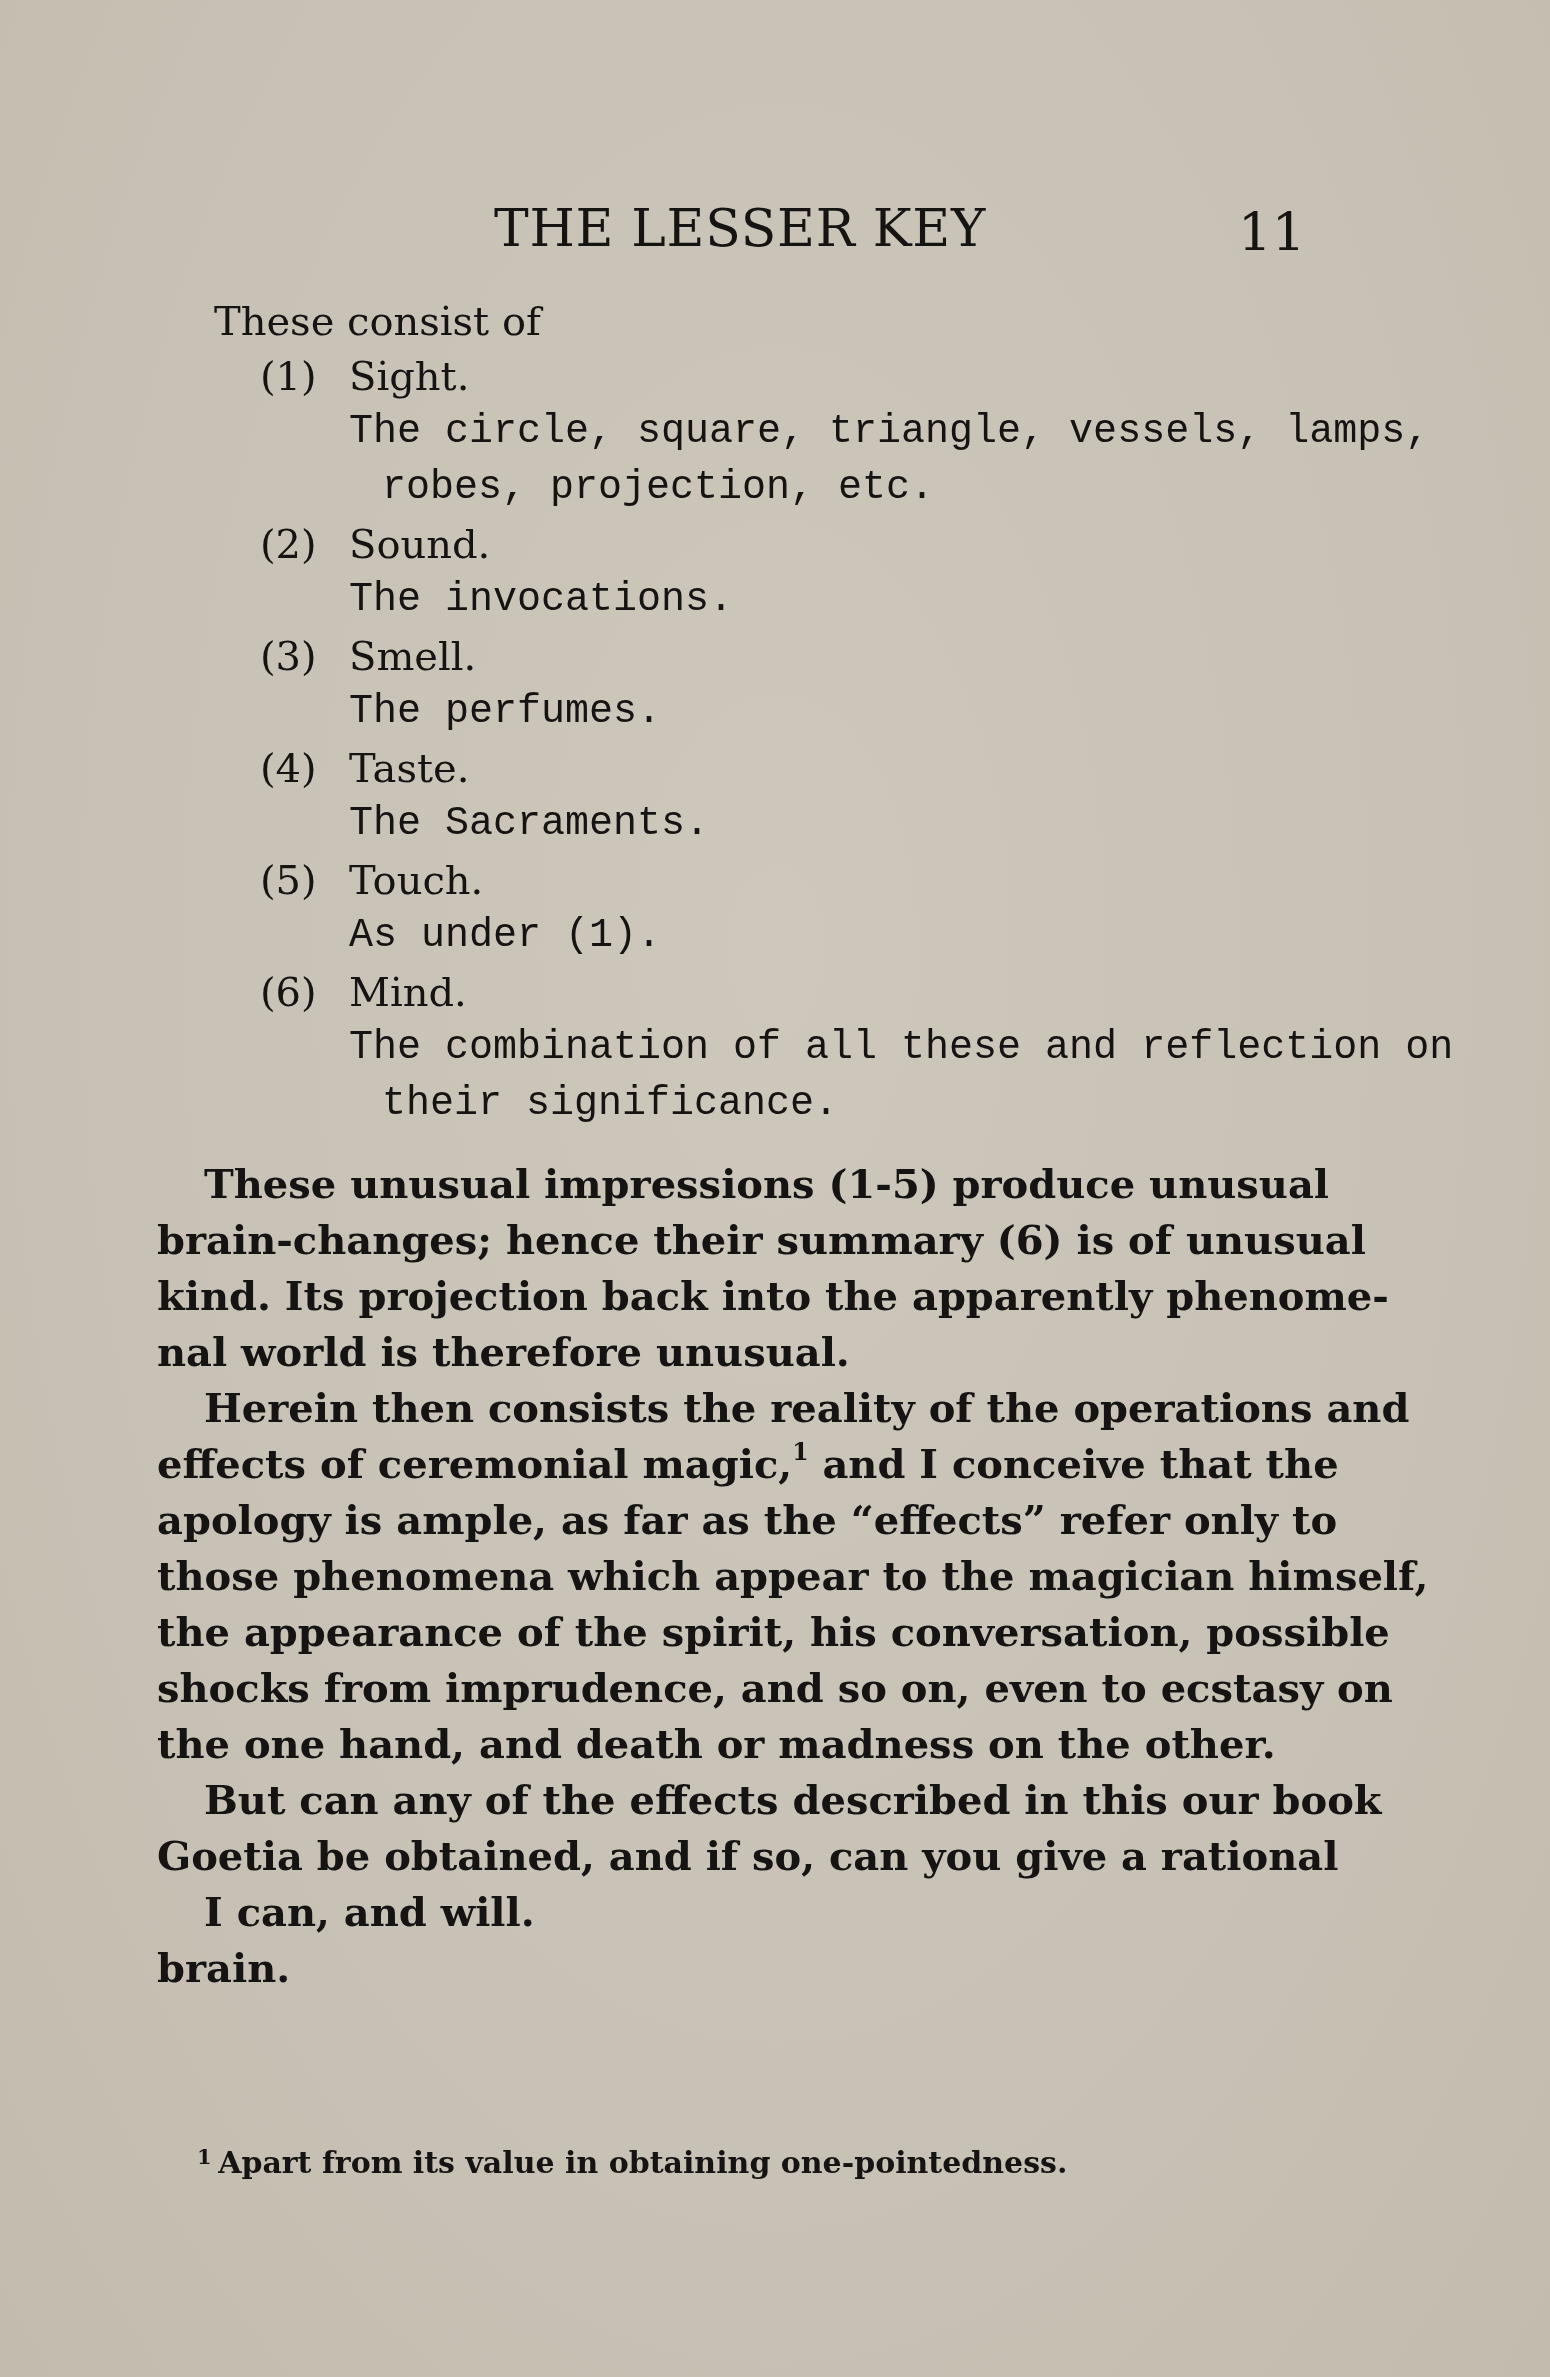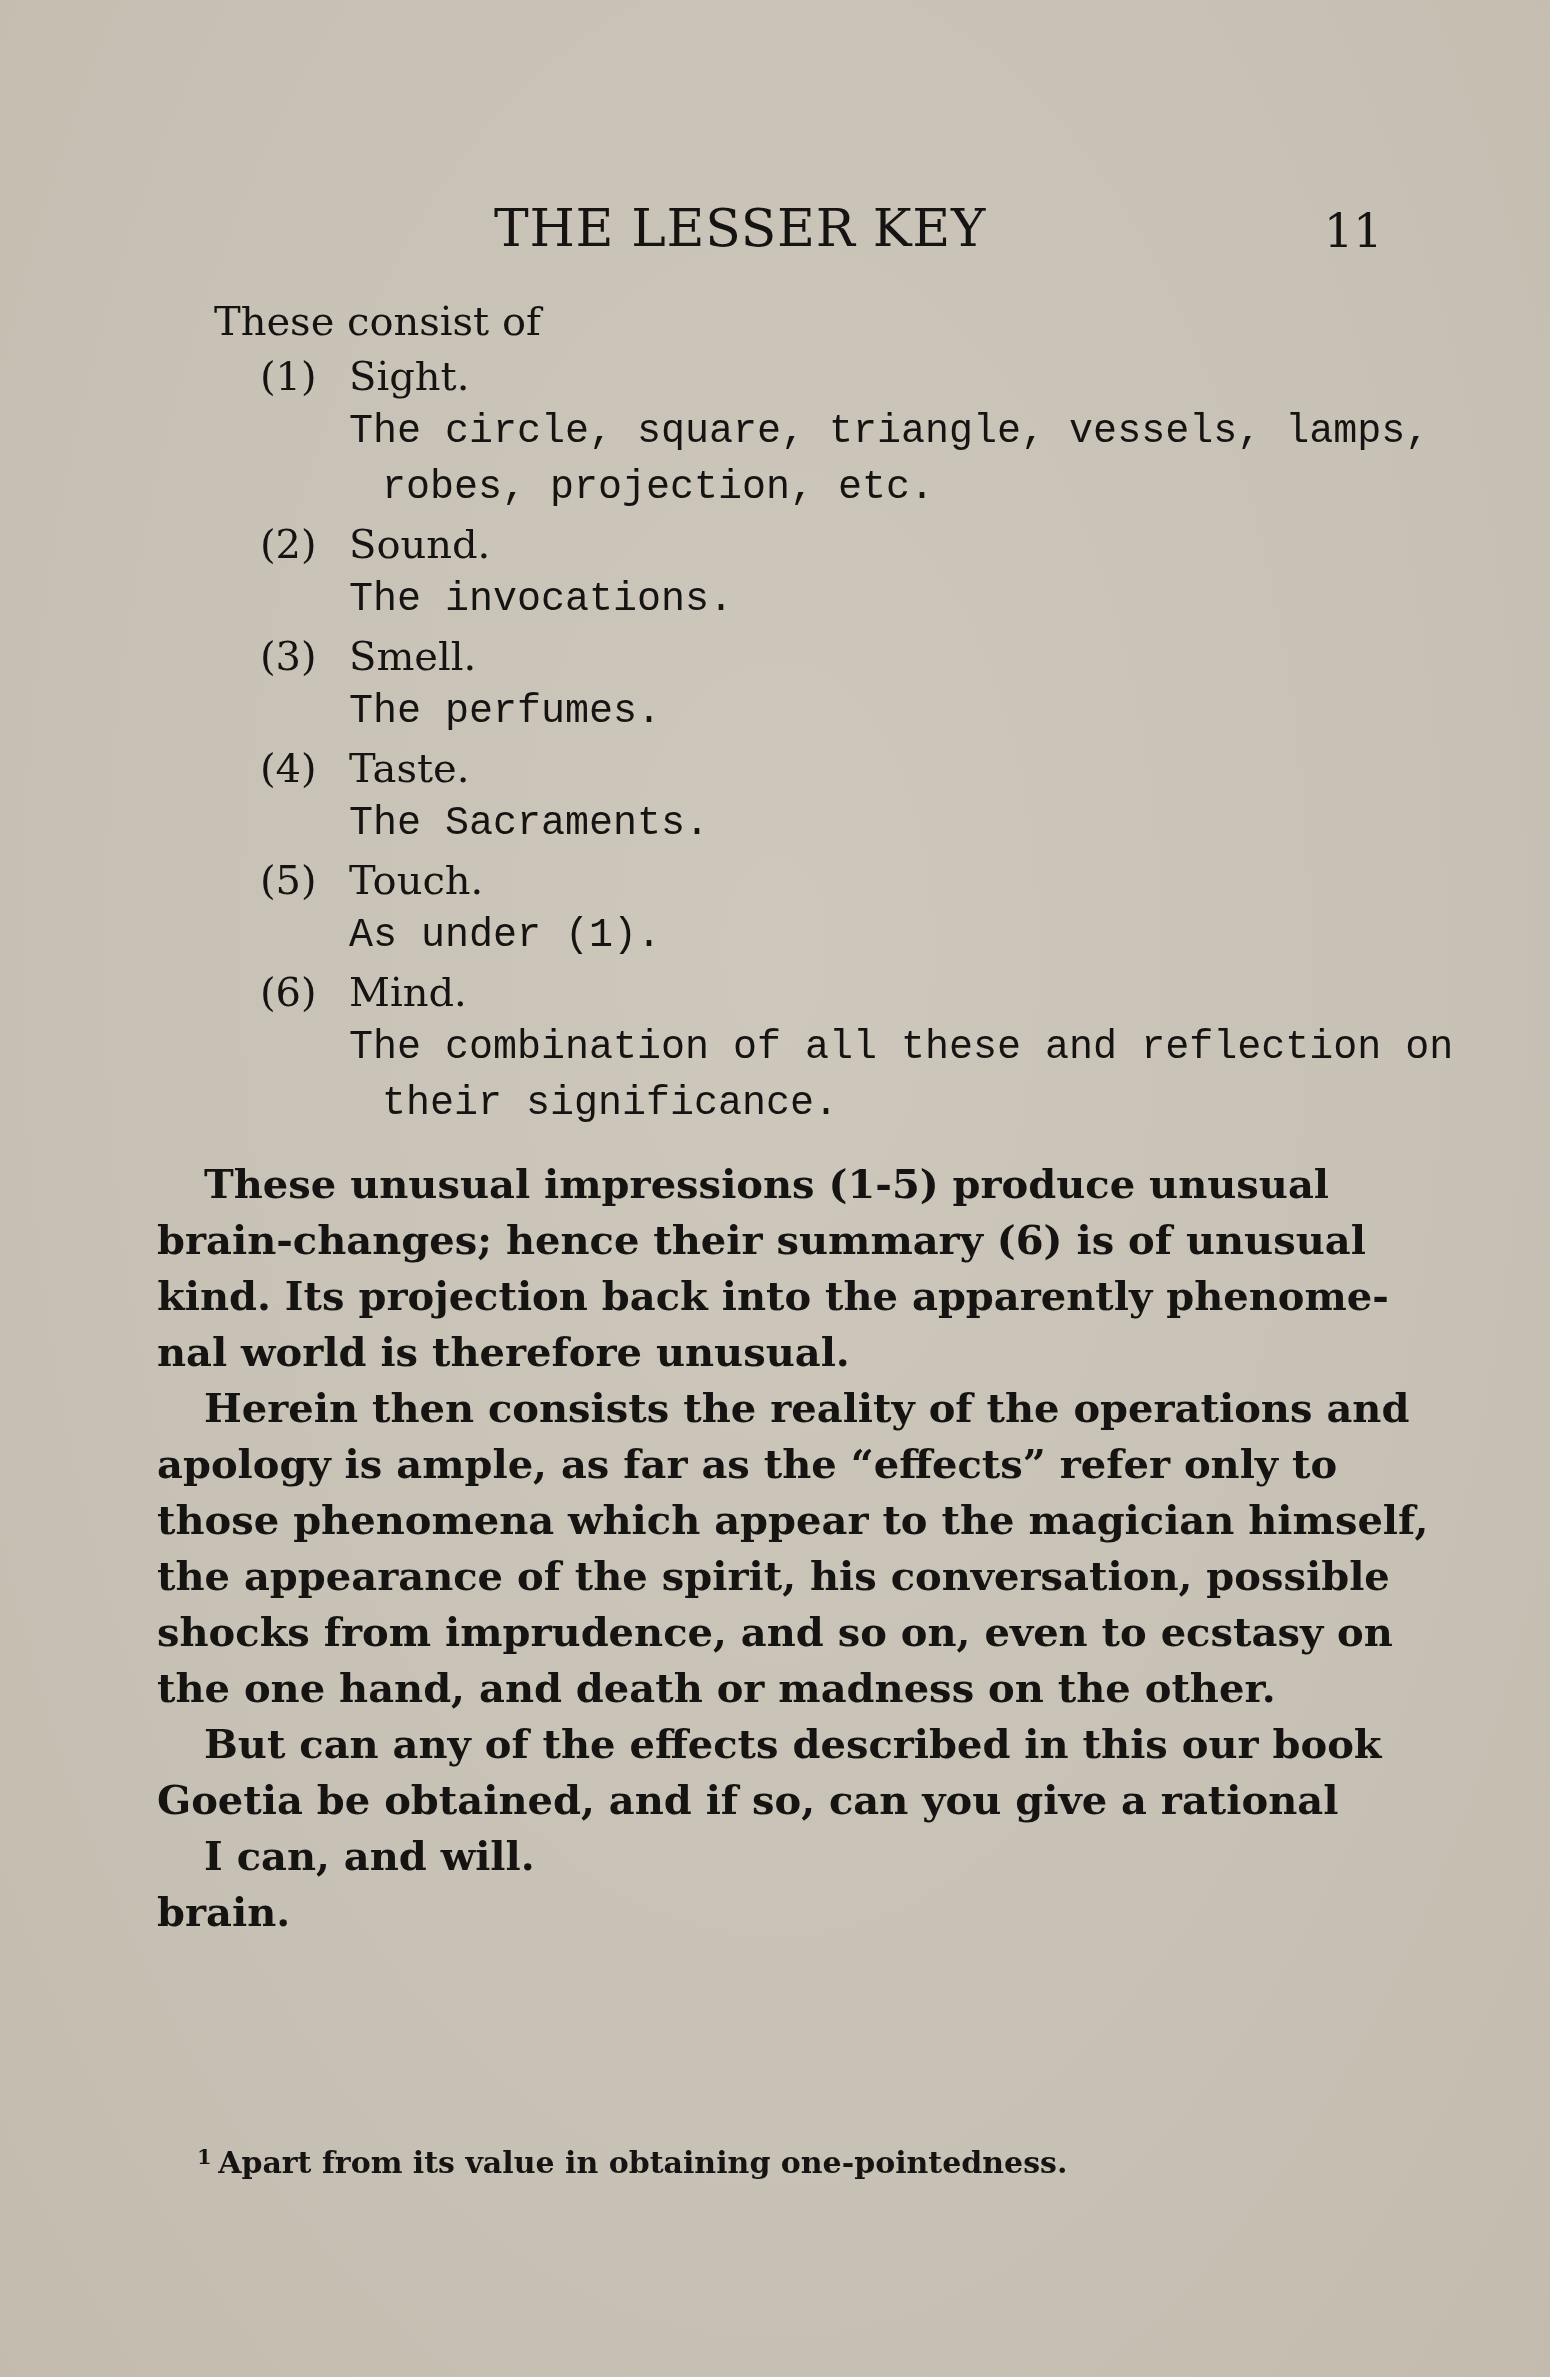--- a/index.html
+++ b/index.html
@@ -13,21 +13,21 @@
   }
   .page { position: absolute; left: 0; top: 0; width: 1551px; height: 2296px; }
   .running-head {
     position: absolute; top: 196px; left: 0; width: 1551px; height: 65px;
   }
   .running-title {
     position: absolute; left: 482px; top: 0; width: 516px; text-align: center;
     font-size: 52px; letter-spacing: 0.7px; line-height: 65px; font-weight: normal;
   }
   .page-number {
-    position: absolute; left: 1324px; top: 2.6px; font-size: 46px; line-height: 65px;
+    position: absolute; left: 1238px; top: 2.6px; font-size: 53px; line-height: 65px;
   }
   .text { font-size: 40px; line-height: 56px; }
   .intro { position: absolute; left: 214px; top: 293px; }
   .list { position: absolute; left: 0; top: 348px; width: 1551px; }
   .item { position: relative; height: auto; }
   .item-row { position: relative; height: 56px; }
   .num { position: absolute; left: 260px; top: 0; }
   .head { position: absolute; left: 349px; top: 0; }
   .desc { position: relative; margin-left: 349px; width: 966px; font-family: Liberation Mono, monospace; }
   .desc-line { height: 56px; white-space: nowrap; }
@@ -125,20 +125,21 @@
 
     <div>
       <div class="para-line first">These unusual impressions (1-5) produce unusual</div>
       <div class="para-line">brain-changes; hence their summary (6) is of unusual</div>
       <div class="para-line">kind. Its projection back into the apparently phenome-</div>
       <div class="para-line last">nal world is therefore unusual.</div>
     </div>
 
     <div>
       <div class="para-line first">Herein then consists the reality of the operations and</div>
+      <div class="para-line"><span>effects of ceremonial magic,</span><sup>1</sup><span> and I conceive that the</span></div>
       <div class="para-line">apology is ample, as far as the “effects” refer only to</div>
       <div class="para-line">those phenomena which appear to the magician himself,</div>
       <div class="para-line">the appearance of the spirit, his conversation, possible</div>
       <div class="para-line">shocks from imprudence, and so on, even to ecstasy on</div>
       <div class="para-line last">the one hand, and death or madness on the other.</div>
     </div>
 
     <div>
       <div class="para-line first">But can any of the effects described in this our book</div>
       <div class="para-line">Goetia be obtained, and if so, can you give a rational</div>

